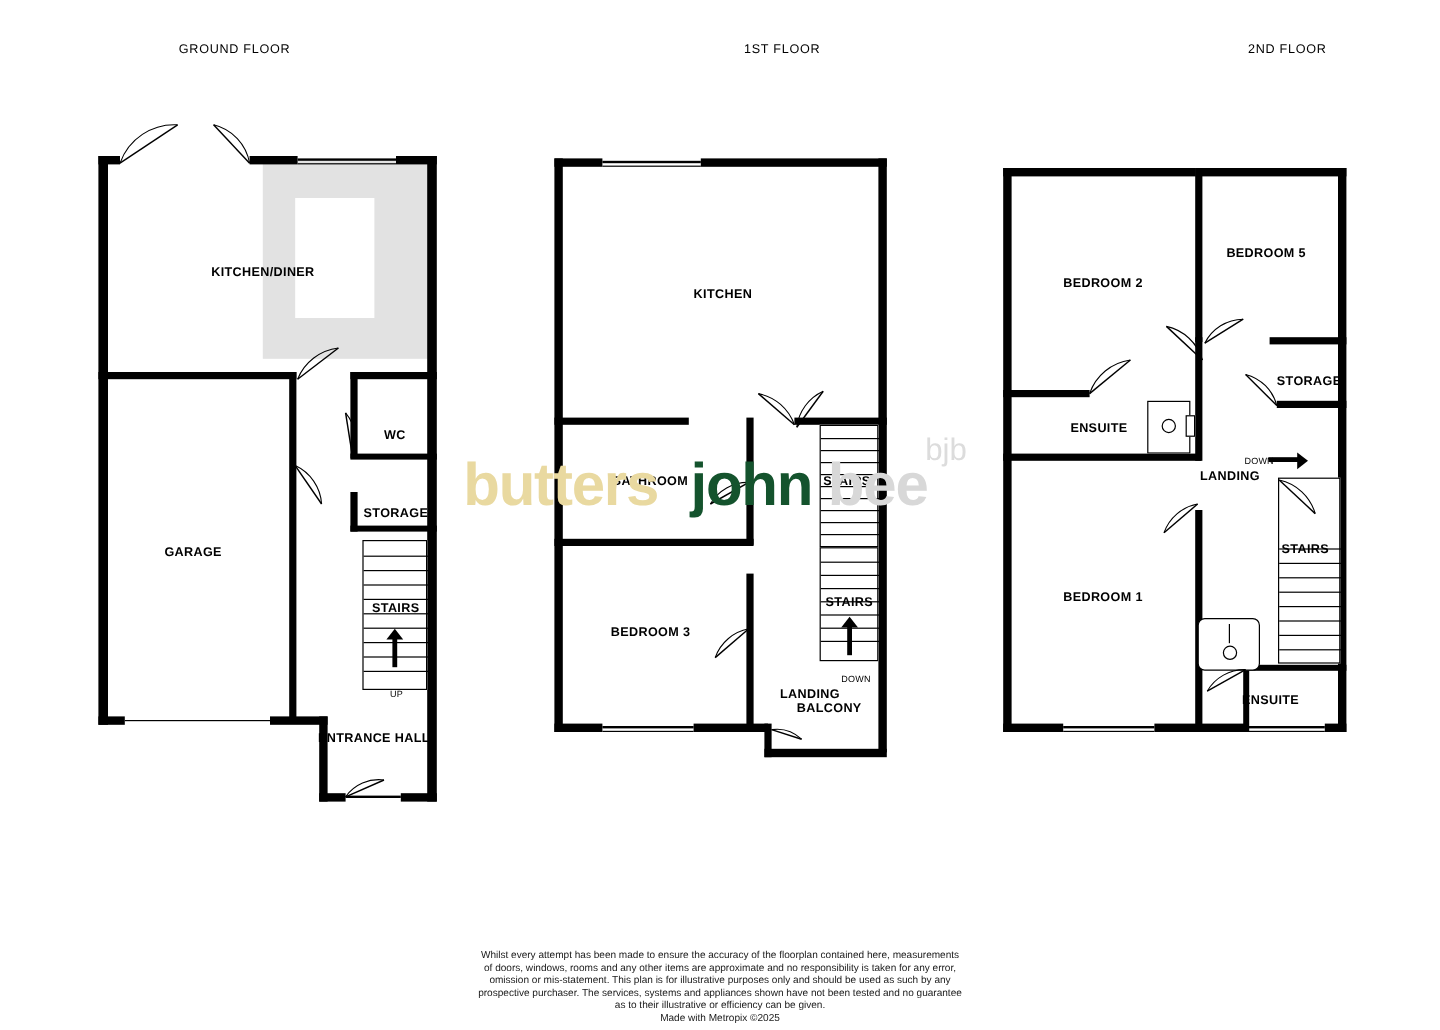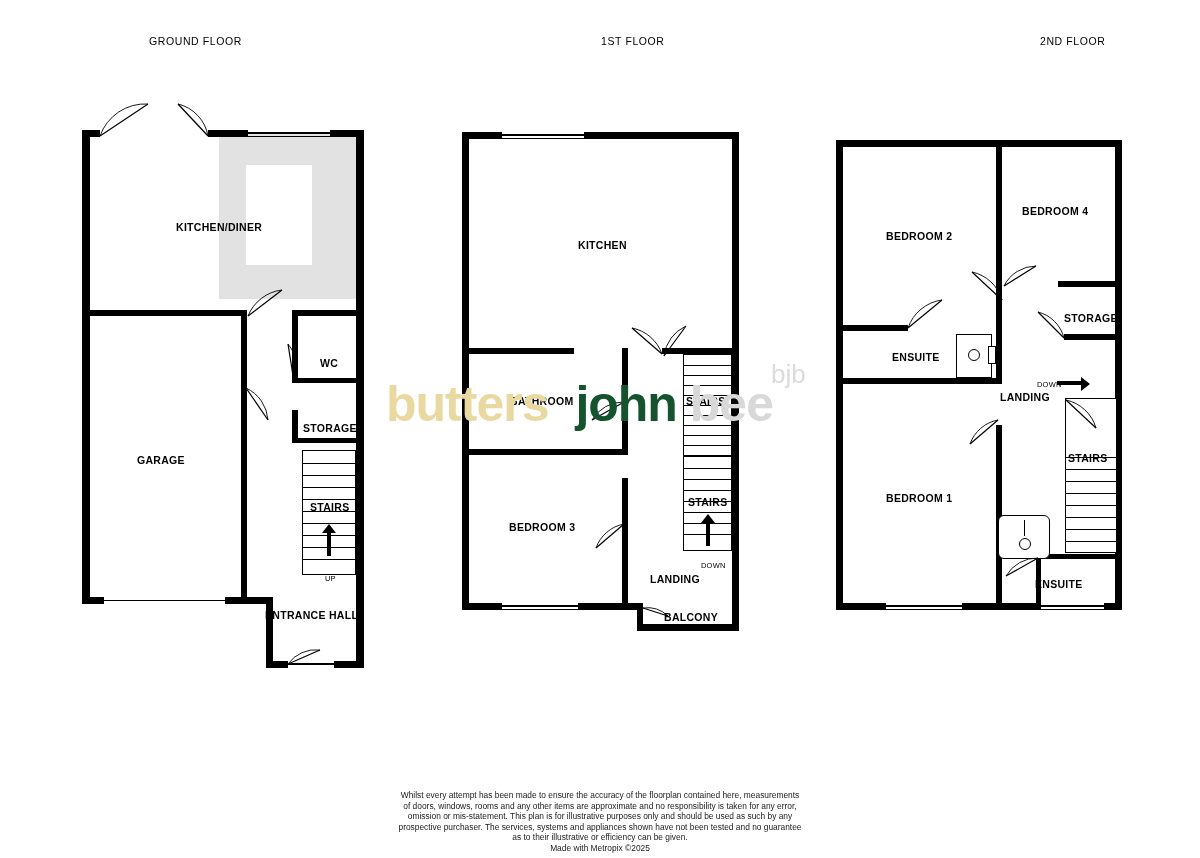--- a/index.html
+++ b/index.html
@@ -104,21 +104,21 @@
     position: absolute;
     left: 0;
     top: 0;
     pointer-events: none;
   }
 </style>
 </head>
 <body>
 
 <div class="floor-title" style="left:149px; top:35px;">GROUND FLOOR</div>
-<div class="floor-title" style="left:601px; top:35px;">1ST FLOOR</div>
+<div class="floor-title" style="left:620px; top:35px;">1ST FLOOR</div>
 <div class="floor-title" style="left:1040px; top:35px;">2ND FLOOR</div>
 
 <div class="plan" style="left:0; top:0; width:400px; height:700px;">
 
   <div class="kitchen-shade" style="left:219px; top:134px; width:140px; height:165px;"></div>
   <div class="kitchen-shade" style="left:246px; top:165px; width:66px; height:100px; background:#ffffff;"></div>
 
   <div class="wall" style="left:82px; top:130px; width:8px; height:474px;"></div>
   <div class="wall" style="left:82px; top:130px; width:18px; height:7px;"></div>
   <div class="wall" style="left:208px; top:130px; width:40px; height:7px;"></div>
@@ -249,21 +249,21 @@
     <path d="M243 608 L268 616" stroke="#000" stroke-width="1.2" fill="none"></path>
     <path d="M243 608 A30 30 0 0 1 268 616" stroke="#000" stroke-width="0.9" fill="none"></path>
   </svg>
 
   <div class="room-label" style="left:178px; top:239px;">KITCHEN</div>
   <div class="room-label" style="left:110px; top:395px;">BATHROOM</div>
   <div class="room-label" style="left:286px; top:395px;">STAIRS</div>
   <div class="room-label" style="left:109px; top:521px;">BEDROOM 3</div>
   <div class="room-label" style="left:288px; top:496px;">STAIRS</div>
   <div class="room-label" style="left:250px; top:573px;">LANDING</div>
-  <div class="room-label" style="left:264px; top:611px;">BALCONY</div>
+  <div class="room-label" style="left:264px; top:584px;">BALCONY</div>
   <div class="small-label" style="left:301px; top:561px;">DOWN</div>
 </div>
 
 <div class="plan" style="left:800px; top:0; width:400px; height:700px;">
 
   <div class="wall" style="left:36px; top:140px; width:7px; height:470px;"></div>
   <div class="wall" style="left:36px; top:140px; width:160px; height:7px;"></div>
   <div class="wall" style="left:196px; top:140px; width:126px; height:7px;"></div>
   <div class="wall" style="left:315px; top:140px; width:7px; height:470px;"></div>
   <div class="wall" style="left:36px; top:603px; width:50px; height:7px;"></div>
@@ -325,21 +325,21 @@
     <path d="M266 400 A40 40 0 0 1 296 428" stroke="#000" stroke-width="0.9" fill="none"></path>
 
     <path d="M198 420 L170 444" stroke="#000" stroke-width="1.2" fill="none"></path>
     <path d="M198 420 A37 37 0 0 0 170 444" stroke="#000" stroke-width="0.9" fill="none"></path>
 
     <path d="M238 558 L206 576" stroke="#000" stroke-width="1.2" fill="none"></path>
     <path d="M238 558 A36 36 0 0 0 206 576" stroke="#000" stroke-width="0.9" fill="none"></path>
   </svg>
 
   <div class="room-label" style="left:86px; top:230px;">BEDROOM 2</div>
-  <div class="room-label" style="left:222px; top:205px;">BEDROOM 4</div>
+  <div class="room-label" style="left:222px; top:205px;">BEDROOM 5</div>
   <div class="room-label" style="left:264px; top:312px;">STORAGE</div>
   <div class="room-label" style="left:92px; top:351px;">ENSUITE</div>
   <div class="room-label" style="left:200px; top:391px;">LANDING</div>
   <div class="room-label" style="left:268px; top:452px;">STAIRS</div>
   <div class="room-label" style="left:86px; top:492px;">BEDROOM 1</div>
   <div class="room-label" style="left:235px; top:578px;">ENSUITE</div>
   <div class="small-label" style="left:237px; top:380px;">DOWN</div>
 </div>
 
 <div class="watermark" style="left:386px; top:375px;">

